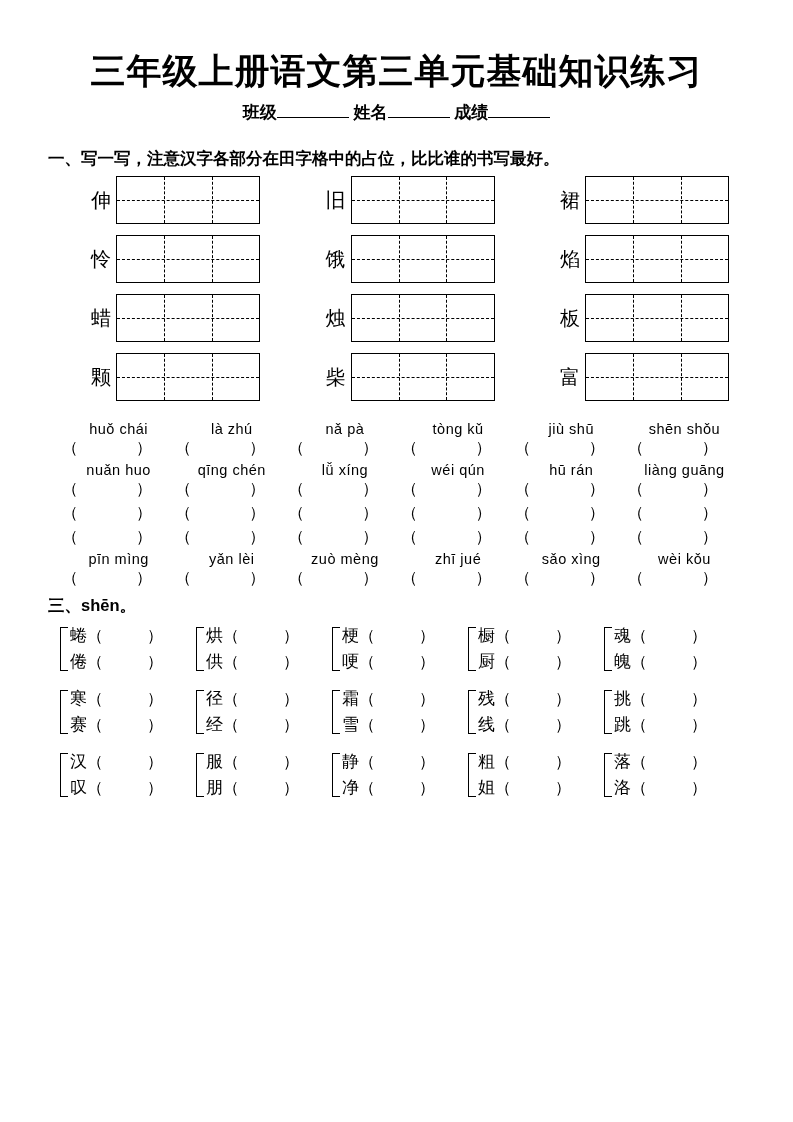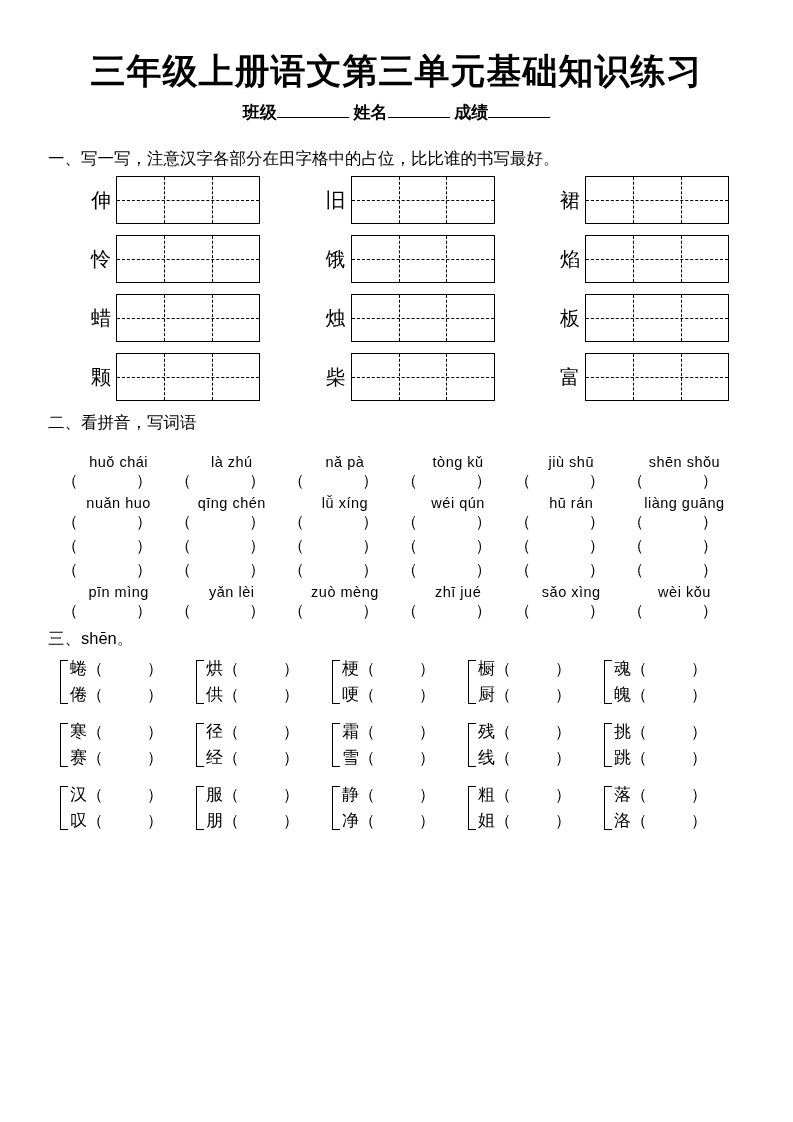--- a/index.html
+++ b/index.html
@@ -41,21 +41,21 @@
     display: inline-block;
     border-bottom: 1.5px solid #000;
     width: 72px;
     vertical-align: baseline;
   }
   .id-line .blank.short {
     width: 62px;
   }
   .sec-head {
     font-family: "Liberation Sans", "DejaVu Sans", sans-serif;
-    font-weight: normal;
+    font-weight: bold;
     font-size: 16.5px;
     margin: 6px 0 6px 0;
   }
   
   .grid-rows {
     margin: 4px 0 2px 0;
   }
   .grid-row {
     display: flex;
     justify-content: space-between;
@@ -287,21 +287,20 @@
         <span class="tzg">
             <span class="vline v1"></span>
             <span class="vline v2"></span>
             <span class="hline"></span>
           </span>
       </div>
     </div>
 
   </div>
 
-  <div class="sec-head">二、看拼音，写词语</div>
 
   <div class="pinyin-block">
 
     <div class="pinyin-line">
       <span class="cellp">huǒ chái</span>
       <span class="cellp">là zhú</span>
       <span class="cellp">nǎ pà</span>
       <span class="cellp">tòng kǔ</span>
       <span class="cellp">jiù shū</span>
       <span class="cellp">shēn shǒu</span>

